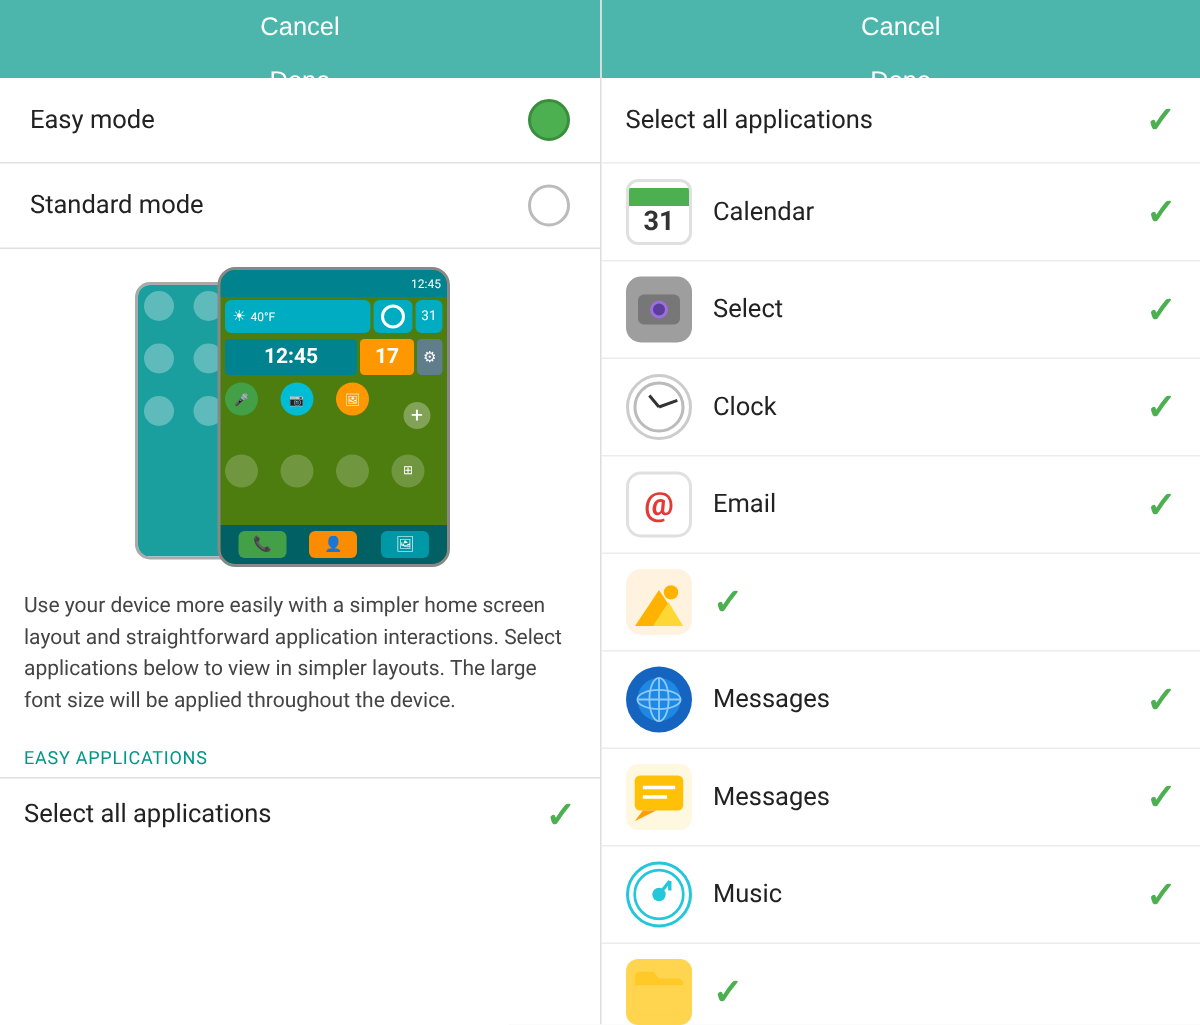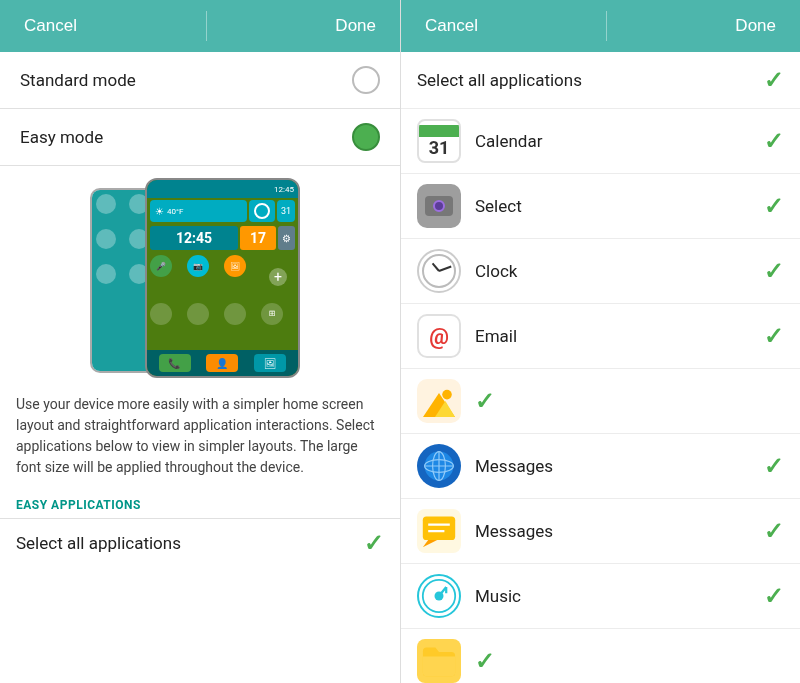--- a/index.html
+++ b/index.html
@@ -23,21 +23,21 @@
       display: flex;
       flex-direction: column;
       overflow: hidden;
       border-left: 1px solid #ddd;
     }
 
     
     .header-bar {
       background: #4db6ac;
       display: flex;
-      flex-direction: row;
+      flex-direction: column;
       align-items: center;
       justify-content: space-between;
       height: 52px;
       padding: 0 20px;
     }
     .header-btn {
       color: #fff;
       font-size: 17px;
       font-weight: 400;
       cursor: pointer;
@@ -235,21 +235,21 @@
       font-size: 14px;
       color: #444;
       line-height: 1.5;
     }
 
     
     .section-label {
       padding: 12px 16px 6px 16px;
       font-size: 12px;
       color: #009688;
-      font-weight: 700;
+      font-weight: 400;
       letter-spacing: 0.5px;
     }
 
     
     .app-row-left {
       display: flex;
       flex-direction: row;
       align-items: center;
       justify-content: space-between;
       padding: 10px 16px;
@@ -437,27 +437,27 @@
 
 <div class="left-panel">
 
   <div class="header-bar">
     <button class="header-btn">Cancel</button>
     <div class="divider-vert"></div>
     <button class="header-btn">Done</button>
   </div>
 
   <div class="mode-row">
+    <span class="mode-label">Easy mode</span>
+    <div class="toggle-green"></div>
+  </div>
+
+  <div class="mode-row">
     <span class="mode-label">Standard mode</span>
     <div class="toggle-circle"></div>
-  </div>
-
-  <div class="mode-row">
-    <span class="mode-label">Easy mode</span>
-    <div class="toggle-green"></div>
   </div>
 
   <div class="preview-area">
     <div class="phone-mockup-container">
 
       <div class="phone-back">
         <div class="phone-back-screen">
 
           <div class="phone-icon-dot"></div>
           <div class="phone-icon-dot"></div>

